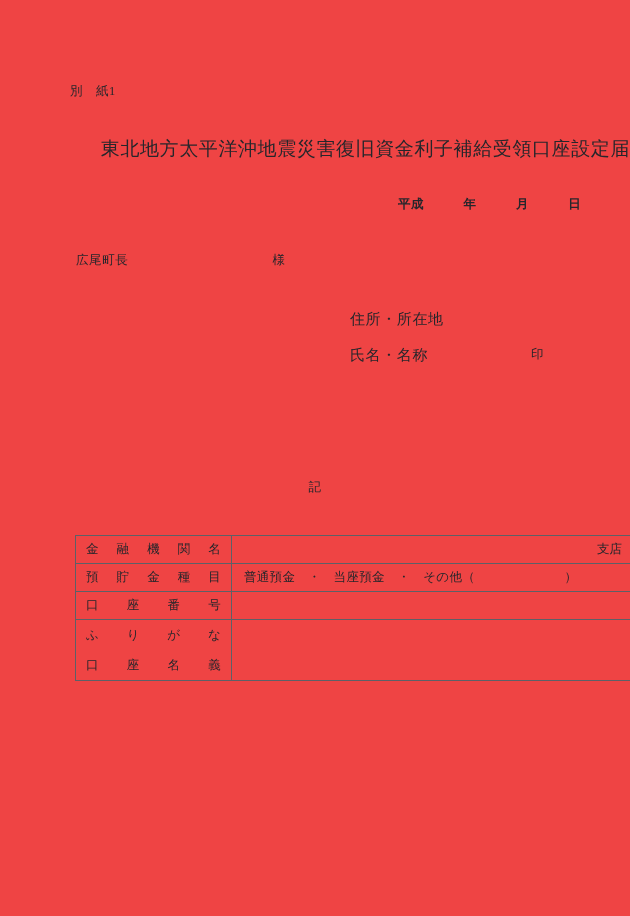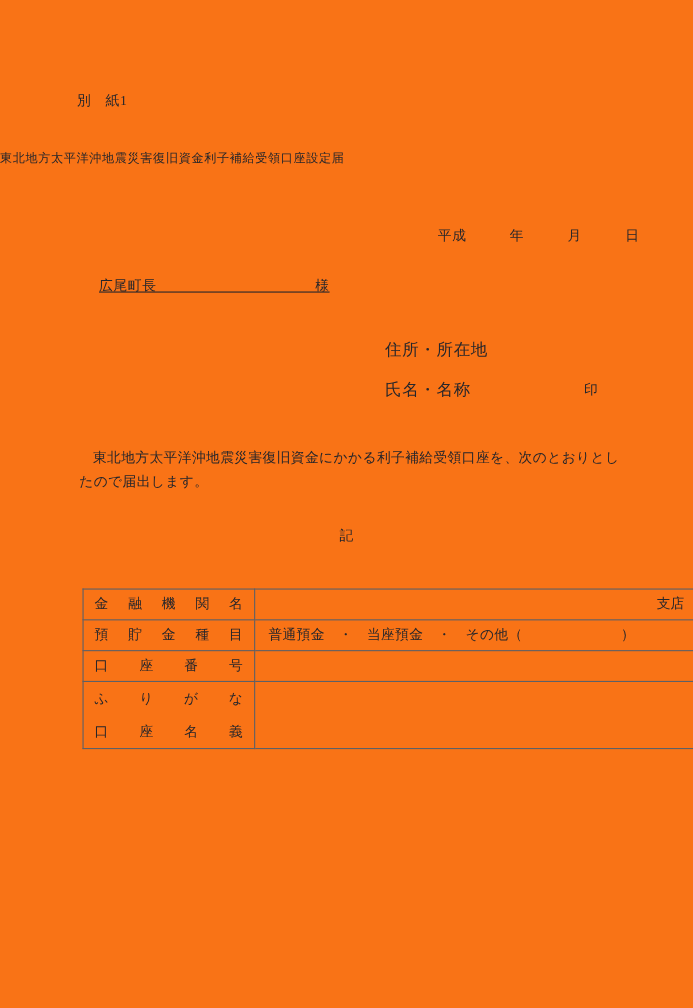--- a/index.html
+++ b/index.html
@@ -12,21 +12,21 @@
     background: #fbfbfb;
     font-family: "Liberation Serif", "DejaVu Serif", serif;
     color: #26262b;
     position: relative;
     overflow: hidden;
     -webkit-font-smoothing: antialiased;
   }
   .page {
     position: absolute;
     inset: 0;
-    background: #f97316;
+    background: #ef4444;
   }
 
   
   .t {
     position: absolute;
     white-space: pre;
     line-height: 1.0;
     font-size: 12.5px;
     letter-spacing: 0.4px;
   }
@@ -36,39 +36,39 @@
     left: 70px;
     top: 85px;
     font-size: 12.5px;
     letter-spacing: 0.5px;
   }
 
   .doc-title {
     left: 0;
     right: 0;
     top: 139px;
-    text-align: left;
-    font-size: 11px;
+    text-align: right;
+    font-size: 19px;
     letter-spacing: 0.6px;
     white-space: pre;
   }
 
   .date-line {
     left: 398px;
-    top: 208px;
-    font-size: 12.5px;
-    letter-spacing: 0.6px;
+    top: 198px;
+    font-size: 12.5px;
+    letter-spacing: 0.6px;
+    font-weight: bold;
   }
 
   .addressee {
-    left: 90px;
+    left: 76px;
     top: 254px;
     font-size: 12.5px;
     letter-spacing: 0.6px;
-    text-decoration: underline;
   }
 
   .addr-label {
     left: 350px;
     top: 312px;
     font-size: 15px;
     letter-spacing: 0.6px;
   }
 
   .name-label {
@@ -171,21 +171,20 @@
   <div class="t date-line">平成　　　年　　　月　　　日</div>
 
   <div class="t addressee">広尾町長　　　　　　　　　　　様</div>
 
   <div class="t addr-label">住所・所在地</div>
 
   <div class="t name-label">氏名・名称</div>
 
   <div class="t seal-mark">印</div>
 
-  <div class="body-par">東北地方太平洋沖地震災害復旧資金にかかる利子補給受領口座を、次のとおりとしたので届出します。</div>
 
   <div class="t kiroku">記</div>
 
   <table class="acct-table">
     <tbody>
       <tr class="row-h">
         <td class="lbl">金　融　機　関　名</td>
         <td class="val branch-cell">支店</td>
       </tr>
       <tr class="row-h">

